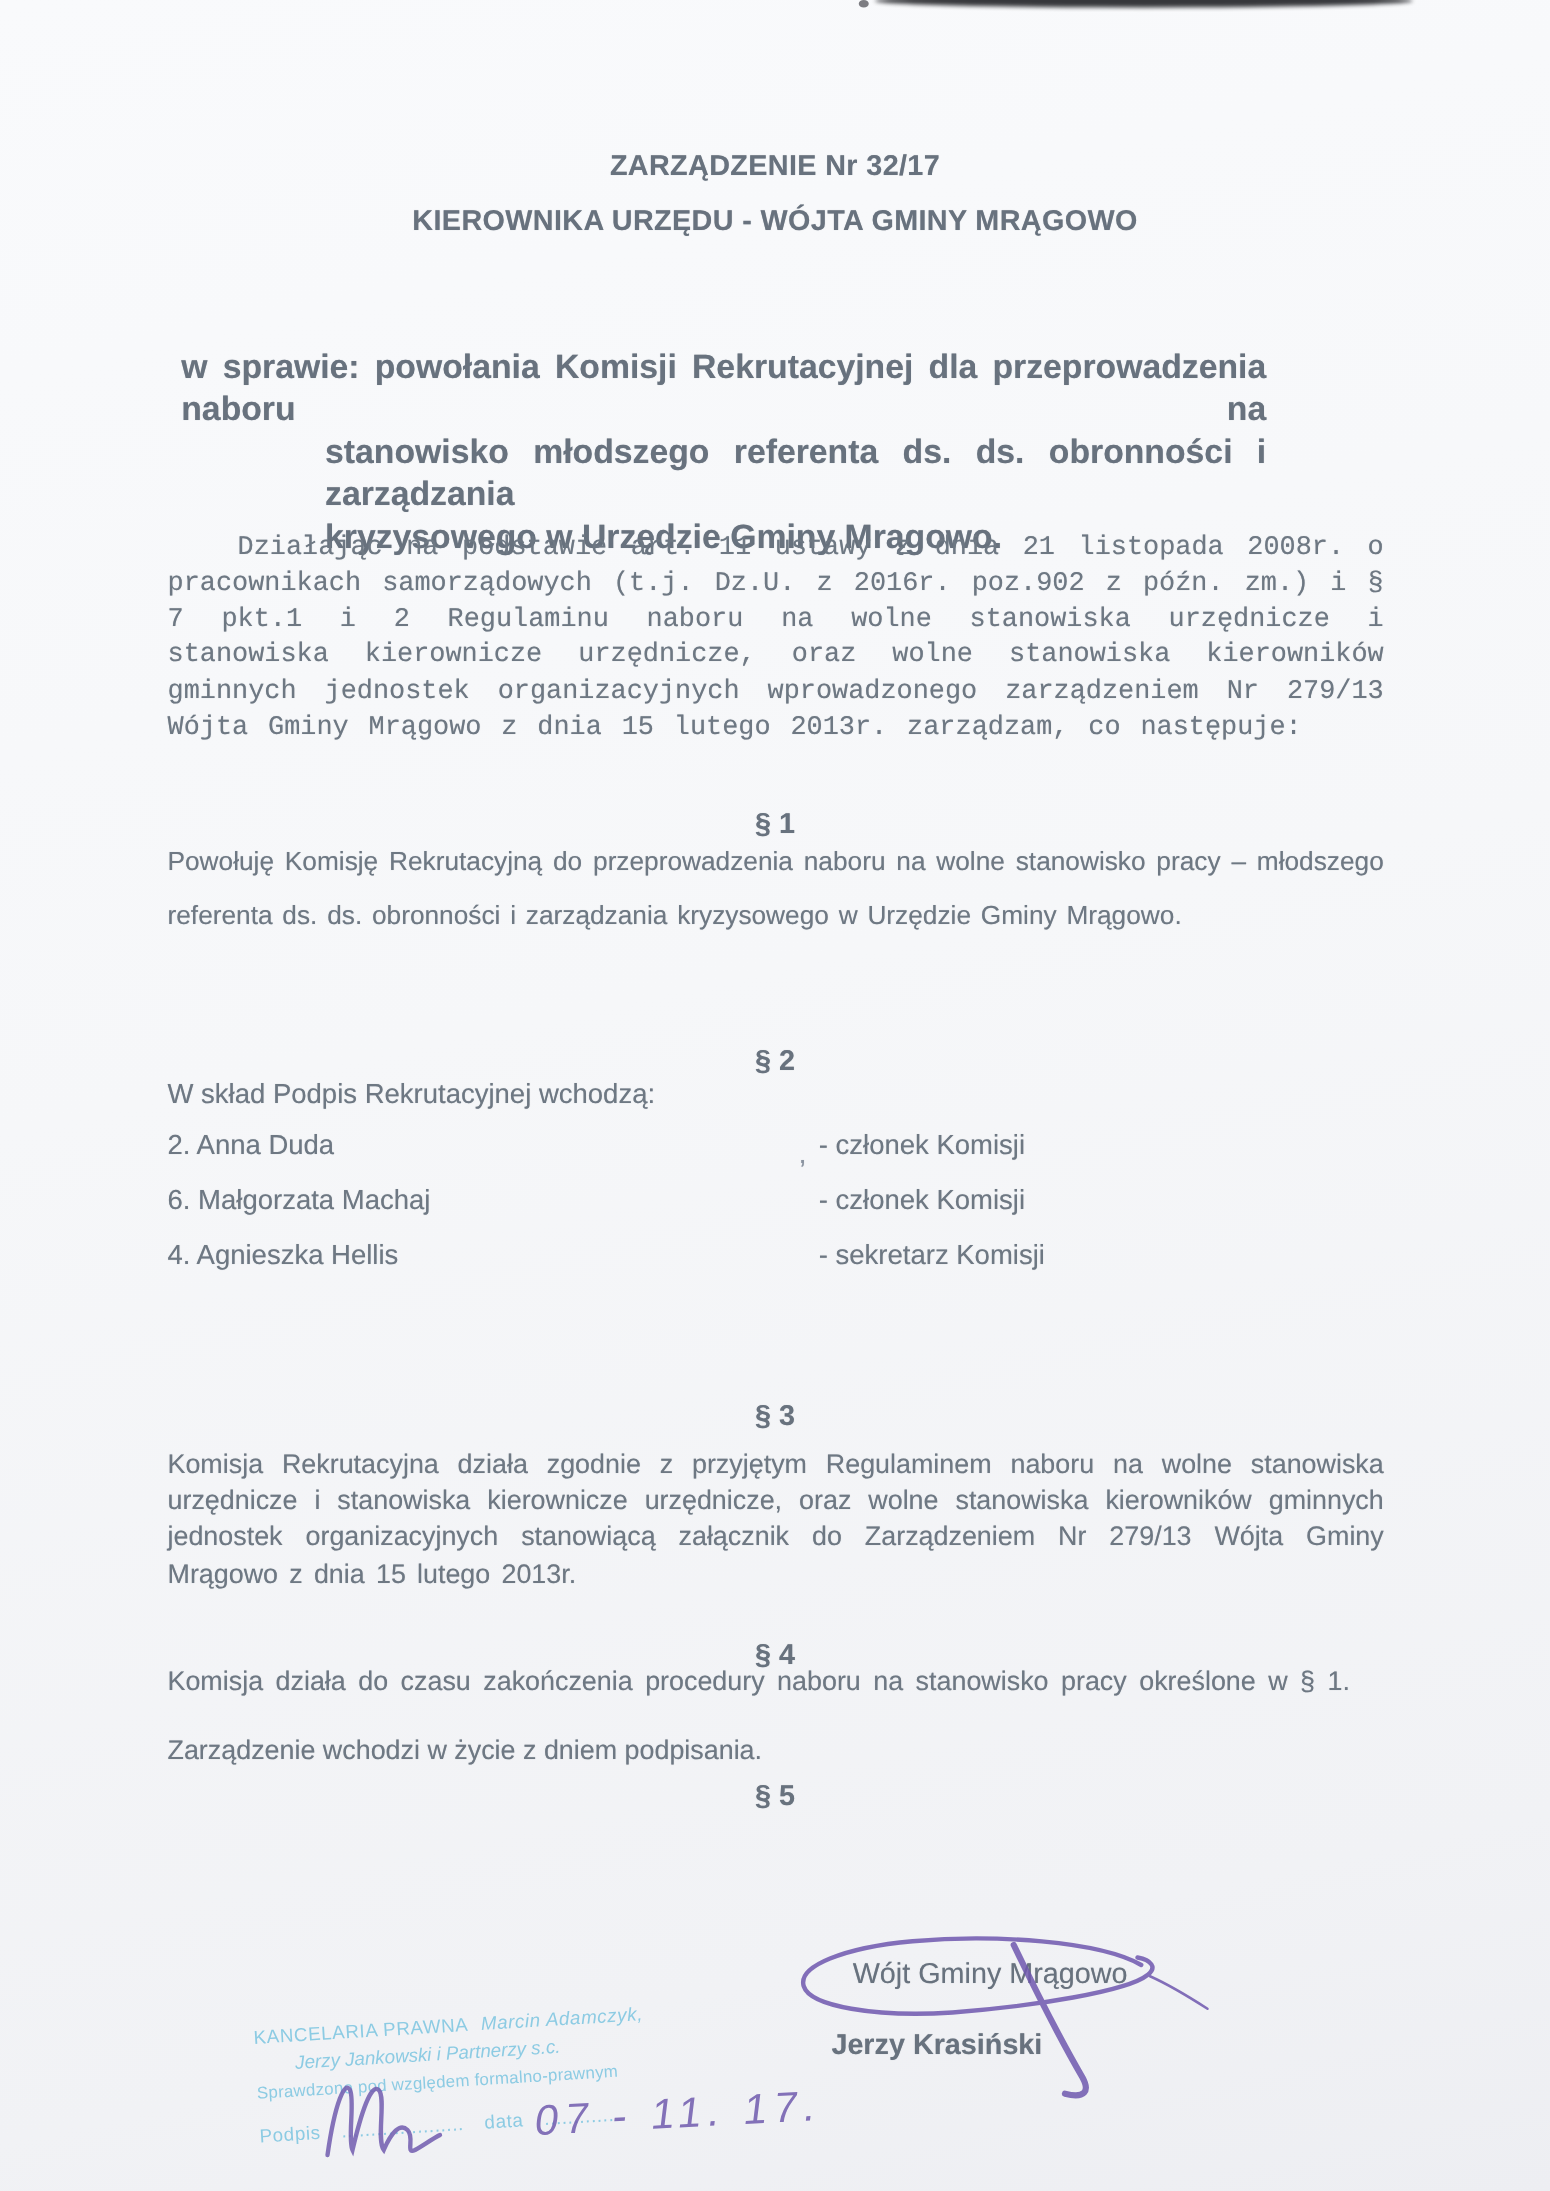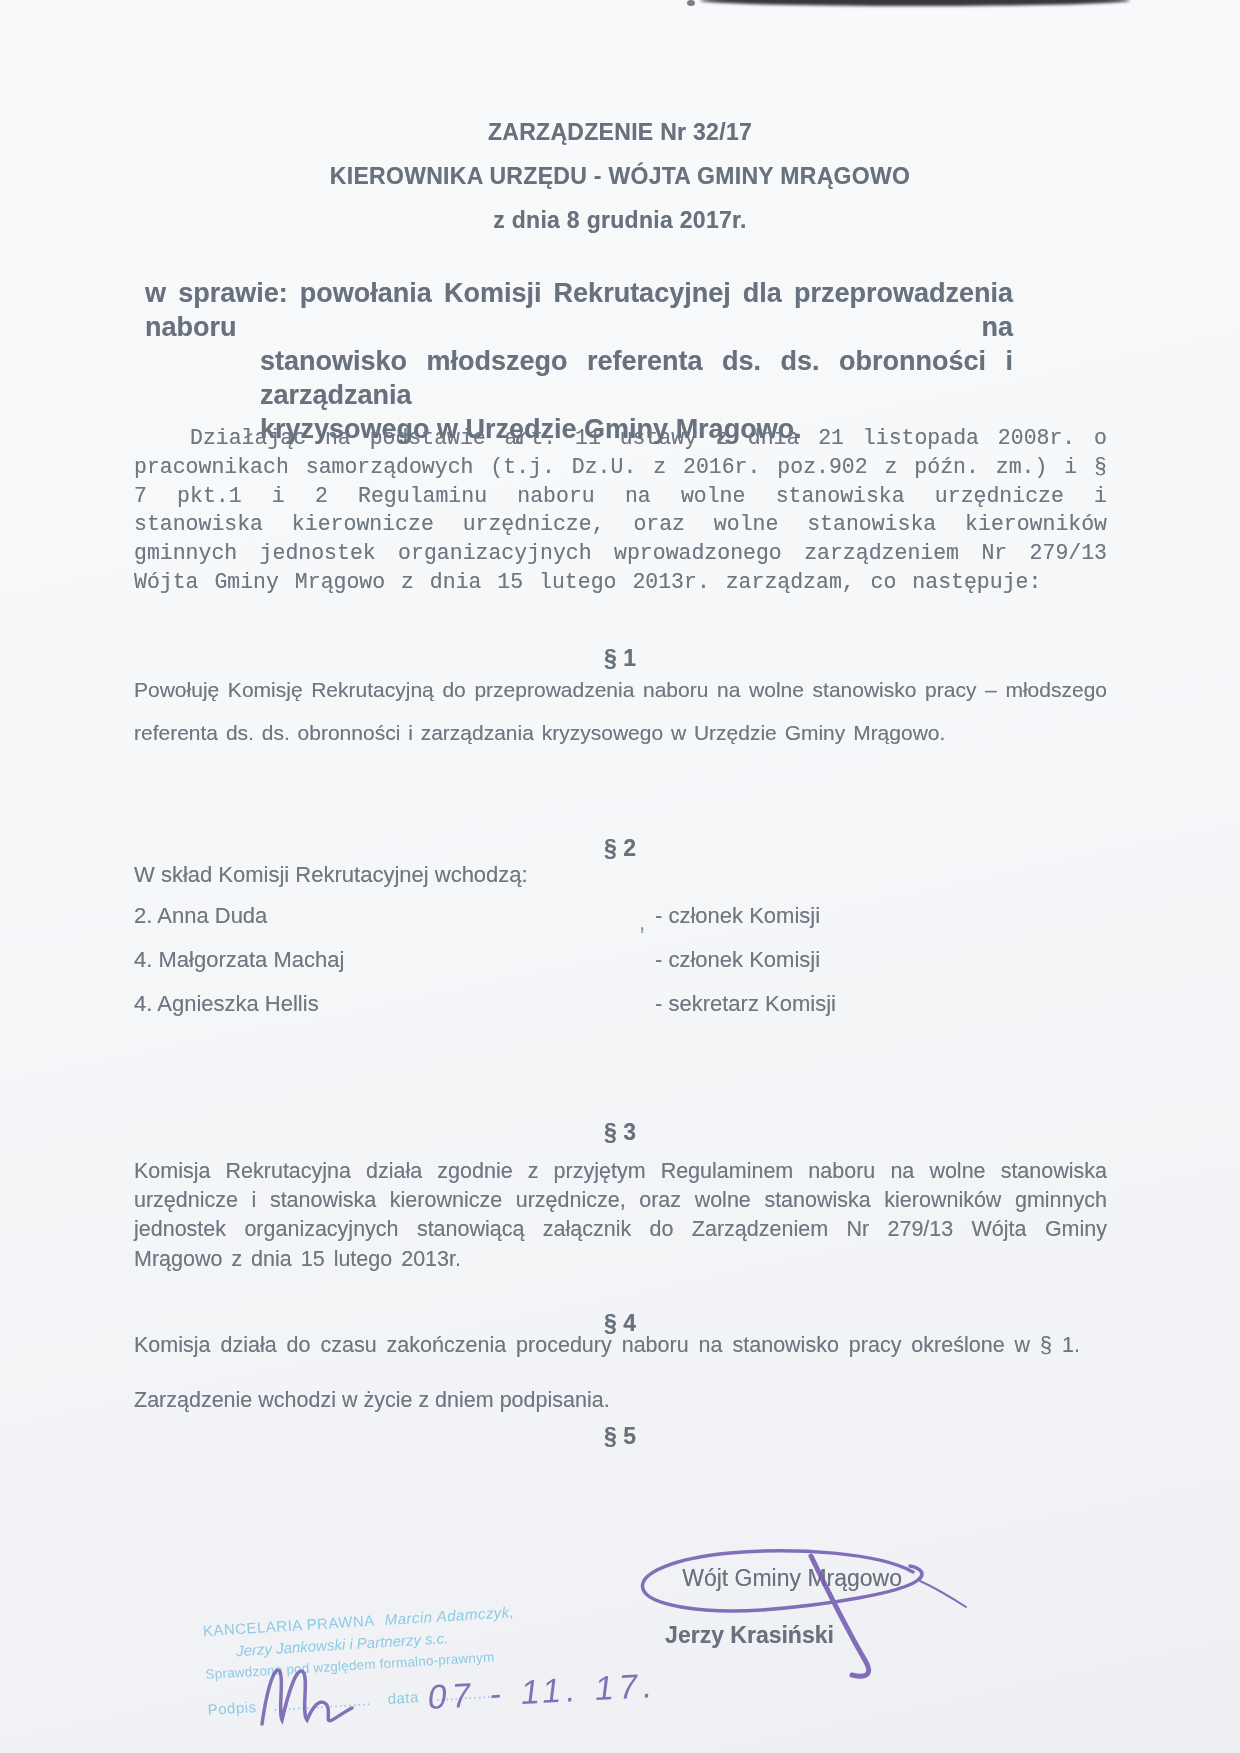--- a/index.html
+++ b/index.html
@@ -82,45 +82,44 @@
 <body>
 
 <div class="page">
 
   <div class="scan-edge-dark"></div>
   <div class="scan-dot"></div>
 
   <header class="doc-header txt">
     <div>ZARZĄDZENIE Nr 32/17</div>
     <div>KIEROWNIKA URZĘDU - WÓJTA GMINY MRĄGOWO</div>
-    <div>z dnia 8 grudnia 2017r.</div>
   </header>
 
   <div class="subject txt">
     <div class="l1">w sprawie: powołania Komisji Rekrutacyjnej dla przeprowadzenia naboru na</div>
     <div class="l2">stanowisko młodszego referenta ds. ds. obronności i zarządzania</div>
     <div class="l3">kryzysowego w Urzędzie Gminy Mrągowo.</div>
   </div>
 
   <p class="preamble txt">Działając na podstawie art. 11 ustawy z dnia 21 listopada 2008r. o pracownikach samorządowych (t.j. Dz.U. z 2016r. poz.902 z późn. zm.) i § 7 pkt.1 i 2 Regulaminu naboru na wolne stanowiska urzędnicze i stanowiska kierownicze urzędnicze, oraz wolne stanowiska kierowników gminnych jednostek organizacyjnych wprowadzonego zarządzeniem Nr 279/13 Wójta Gminy Mrągowo z dnia 15 lutego 2013r. zarządzam, co następuje:</p>
 
   <div class="sec-head h1 txt">§ 1</div>
   <p class="s1-body txt">Powołuję Komisję Rekrutacyjną do przeprowadzenia naboru na wolne stanowisko pracy – młodszego referenta ds. ds. obronności i zarządzania kryzysowego w Urzędzie Gminy Mrągowo.</p>
 
   <div class="sec-head h2 txt">§ 2</div>
-  <div class="s2-intro txt">W skład Komisji Rekrutacyjnej wchodzą:</div>
+  <div class="s2-intro txt">W skład Podpis Rekrutacyjnej wchodzą:</div>
 
   <div class="members">
     <div class="member-row">
       <span class="member-name txt">2. Anna Duda</span>
       <span class="stray-comma txt">,</span>
       <span class="member-role txt">- członek Komisji</span>
     </div>
     <div class="member-row">
-      <span class="member-name txt">4. Małgorzata Machaj</span>
+      <span class="member-name txt">6. Małgorzata Machaj</span>
       <span class="member-role txt">- członek Komisji</span>
     </div>
     <div class="member-row">
       <span class="member-name txt">4. Agnieszka Hellis</span>
       <span class="member-role txt">- sekretarz Komisji</span>
     </div>
   </div>
 
   <div class="sec-head h3 txt">§ 3</div>
   <p class="s3-body txt">Komisja Rekrutacyjna działa zgodnie z przyjętym Regulaminem naboru na wolne stanowiska urzędnicze i stanowiska kierownicze urzędnicze, oraz wolne stanowiska kierowników gminnych jednostek organizacyjnych stanowiącą załącznik do Zarządzeniem Nr 279/13 Wójta Gminy Mrągowo z dnia 15 lutego 2013r.</p>

